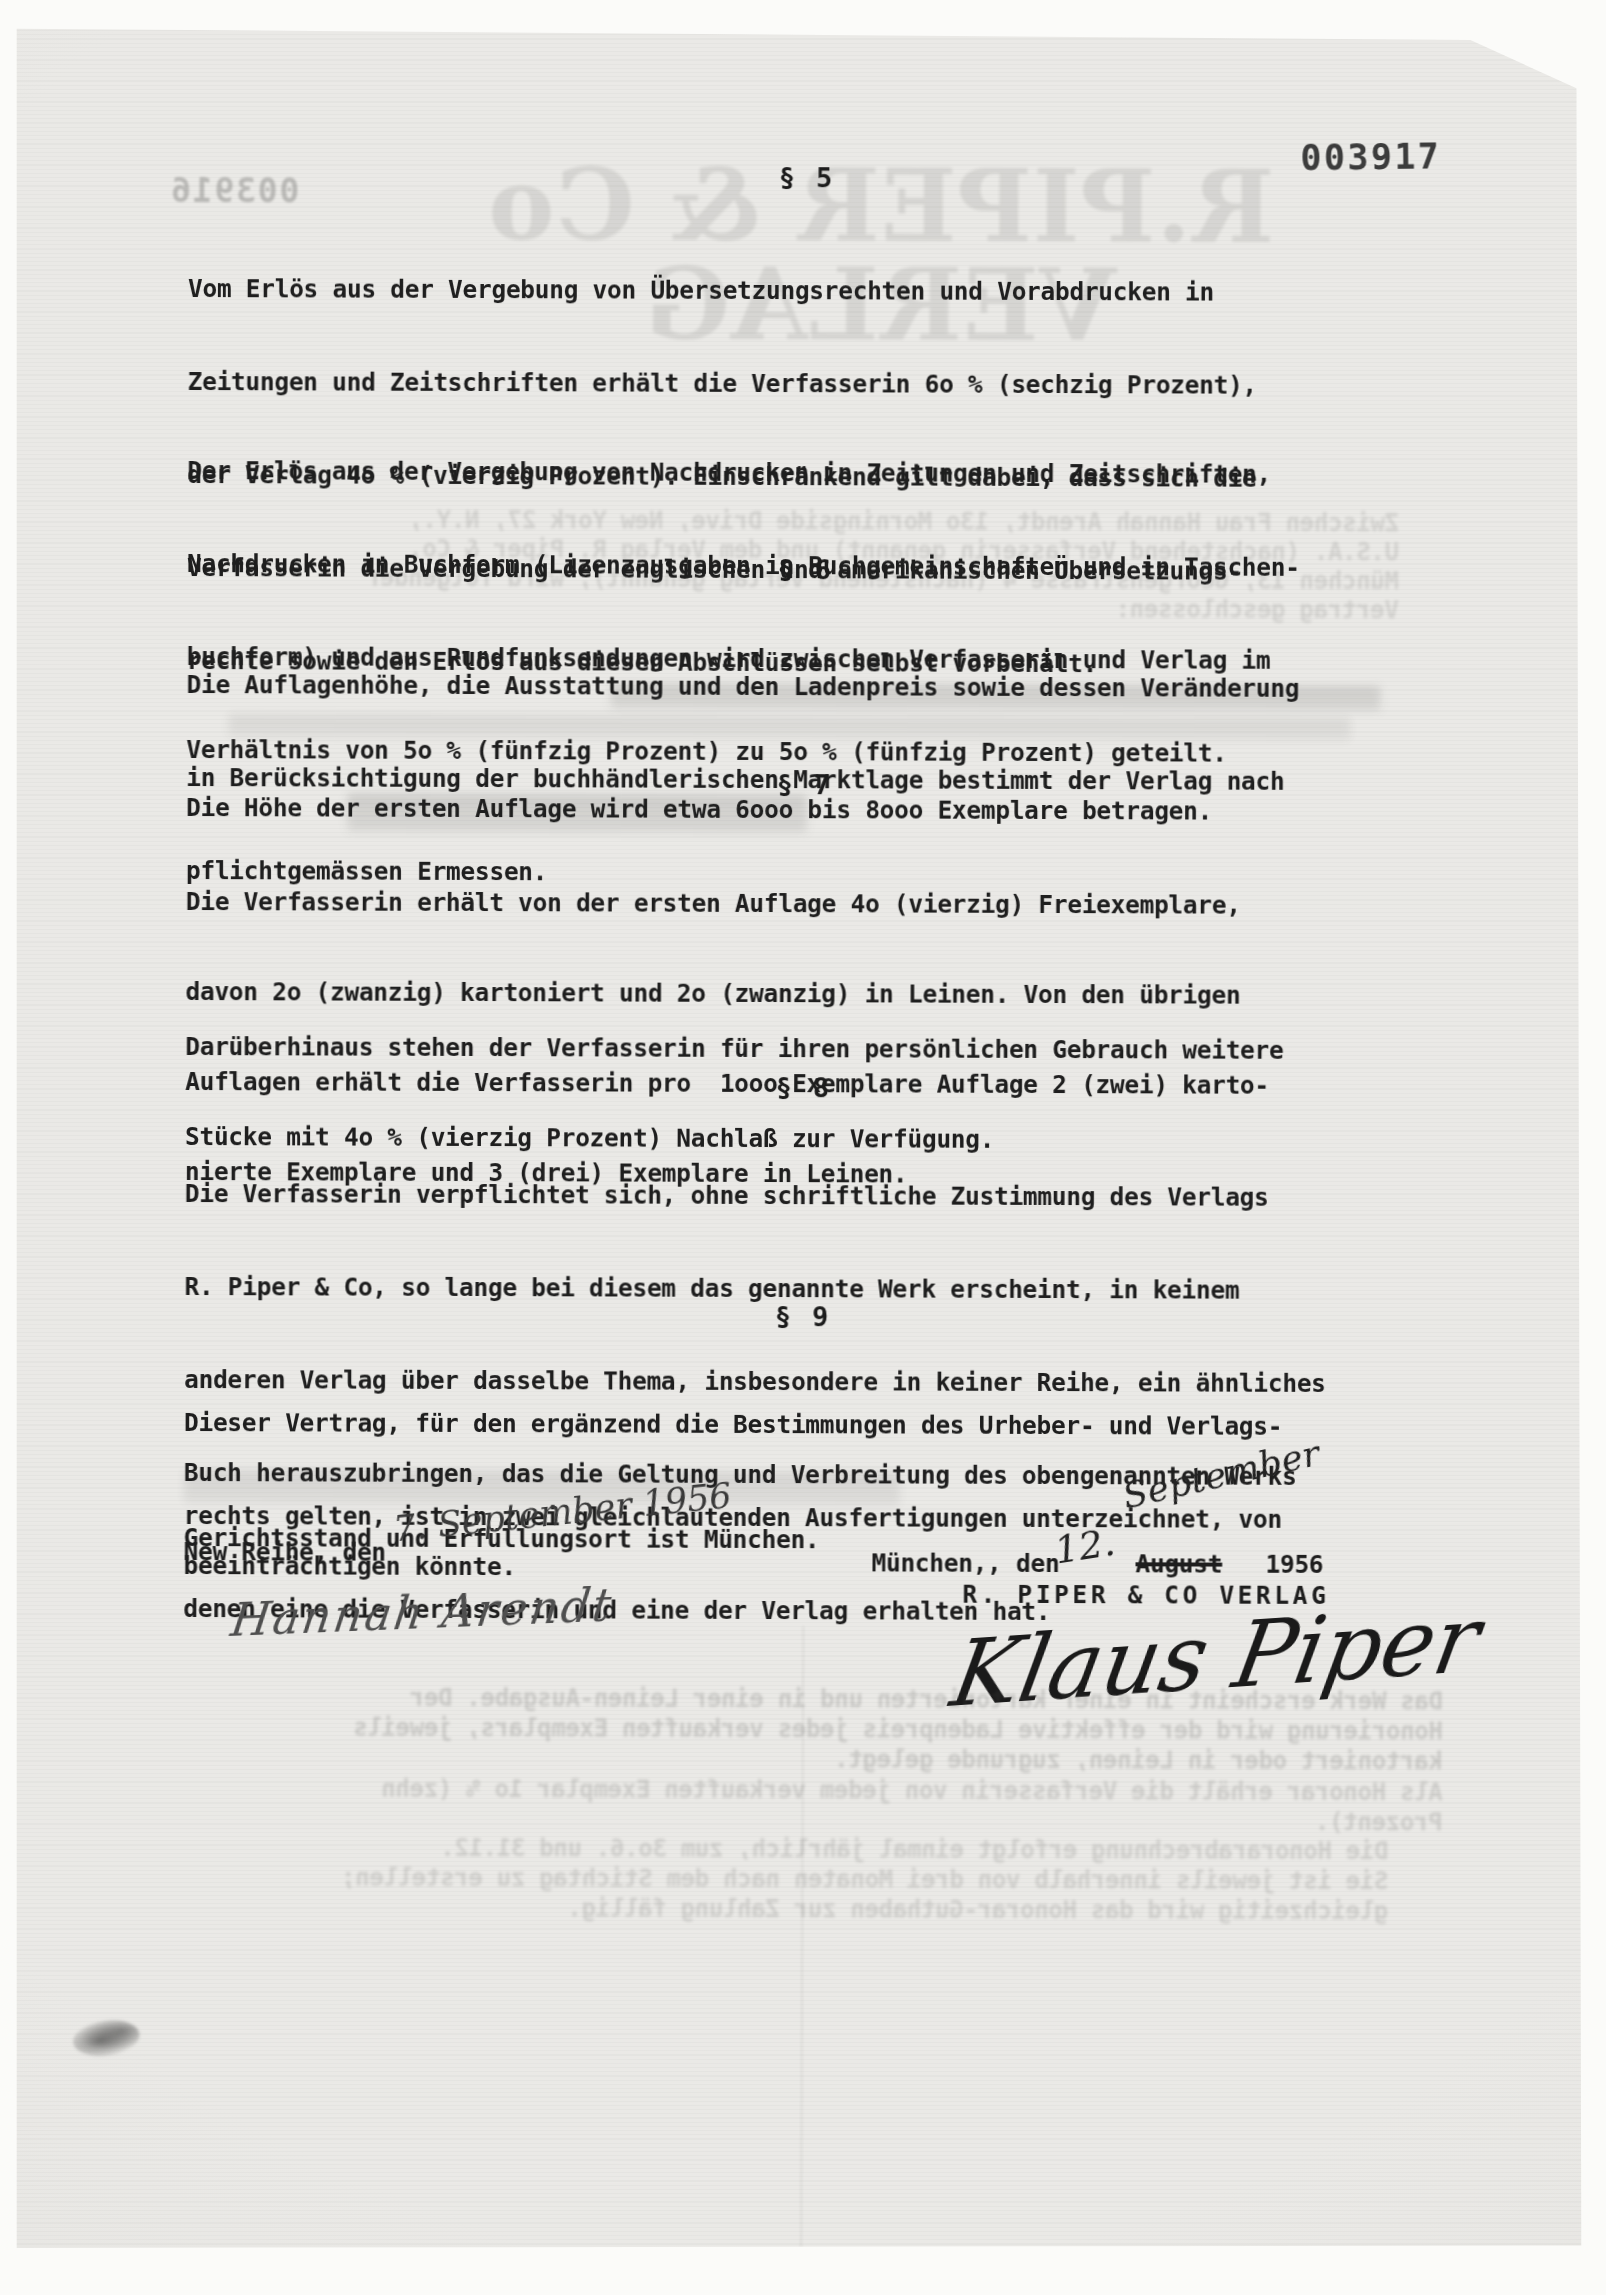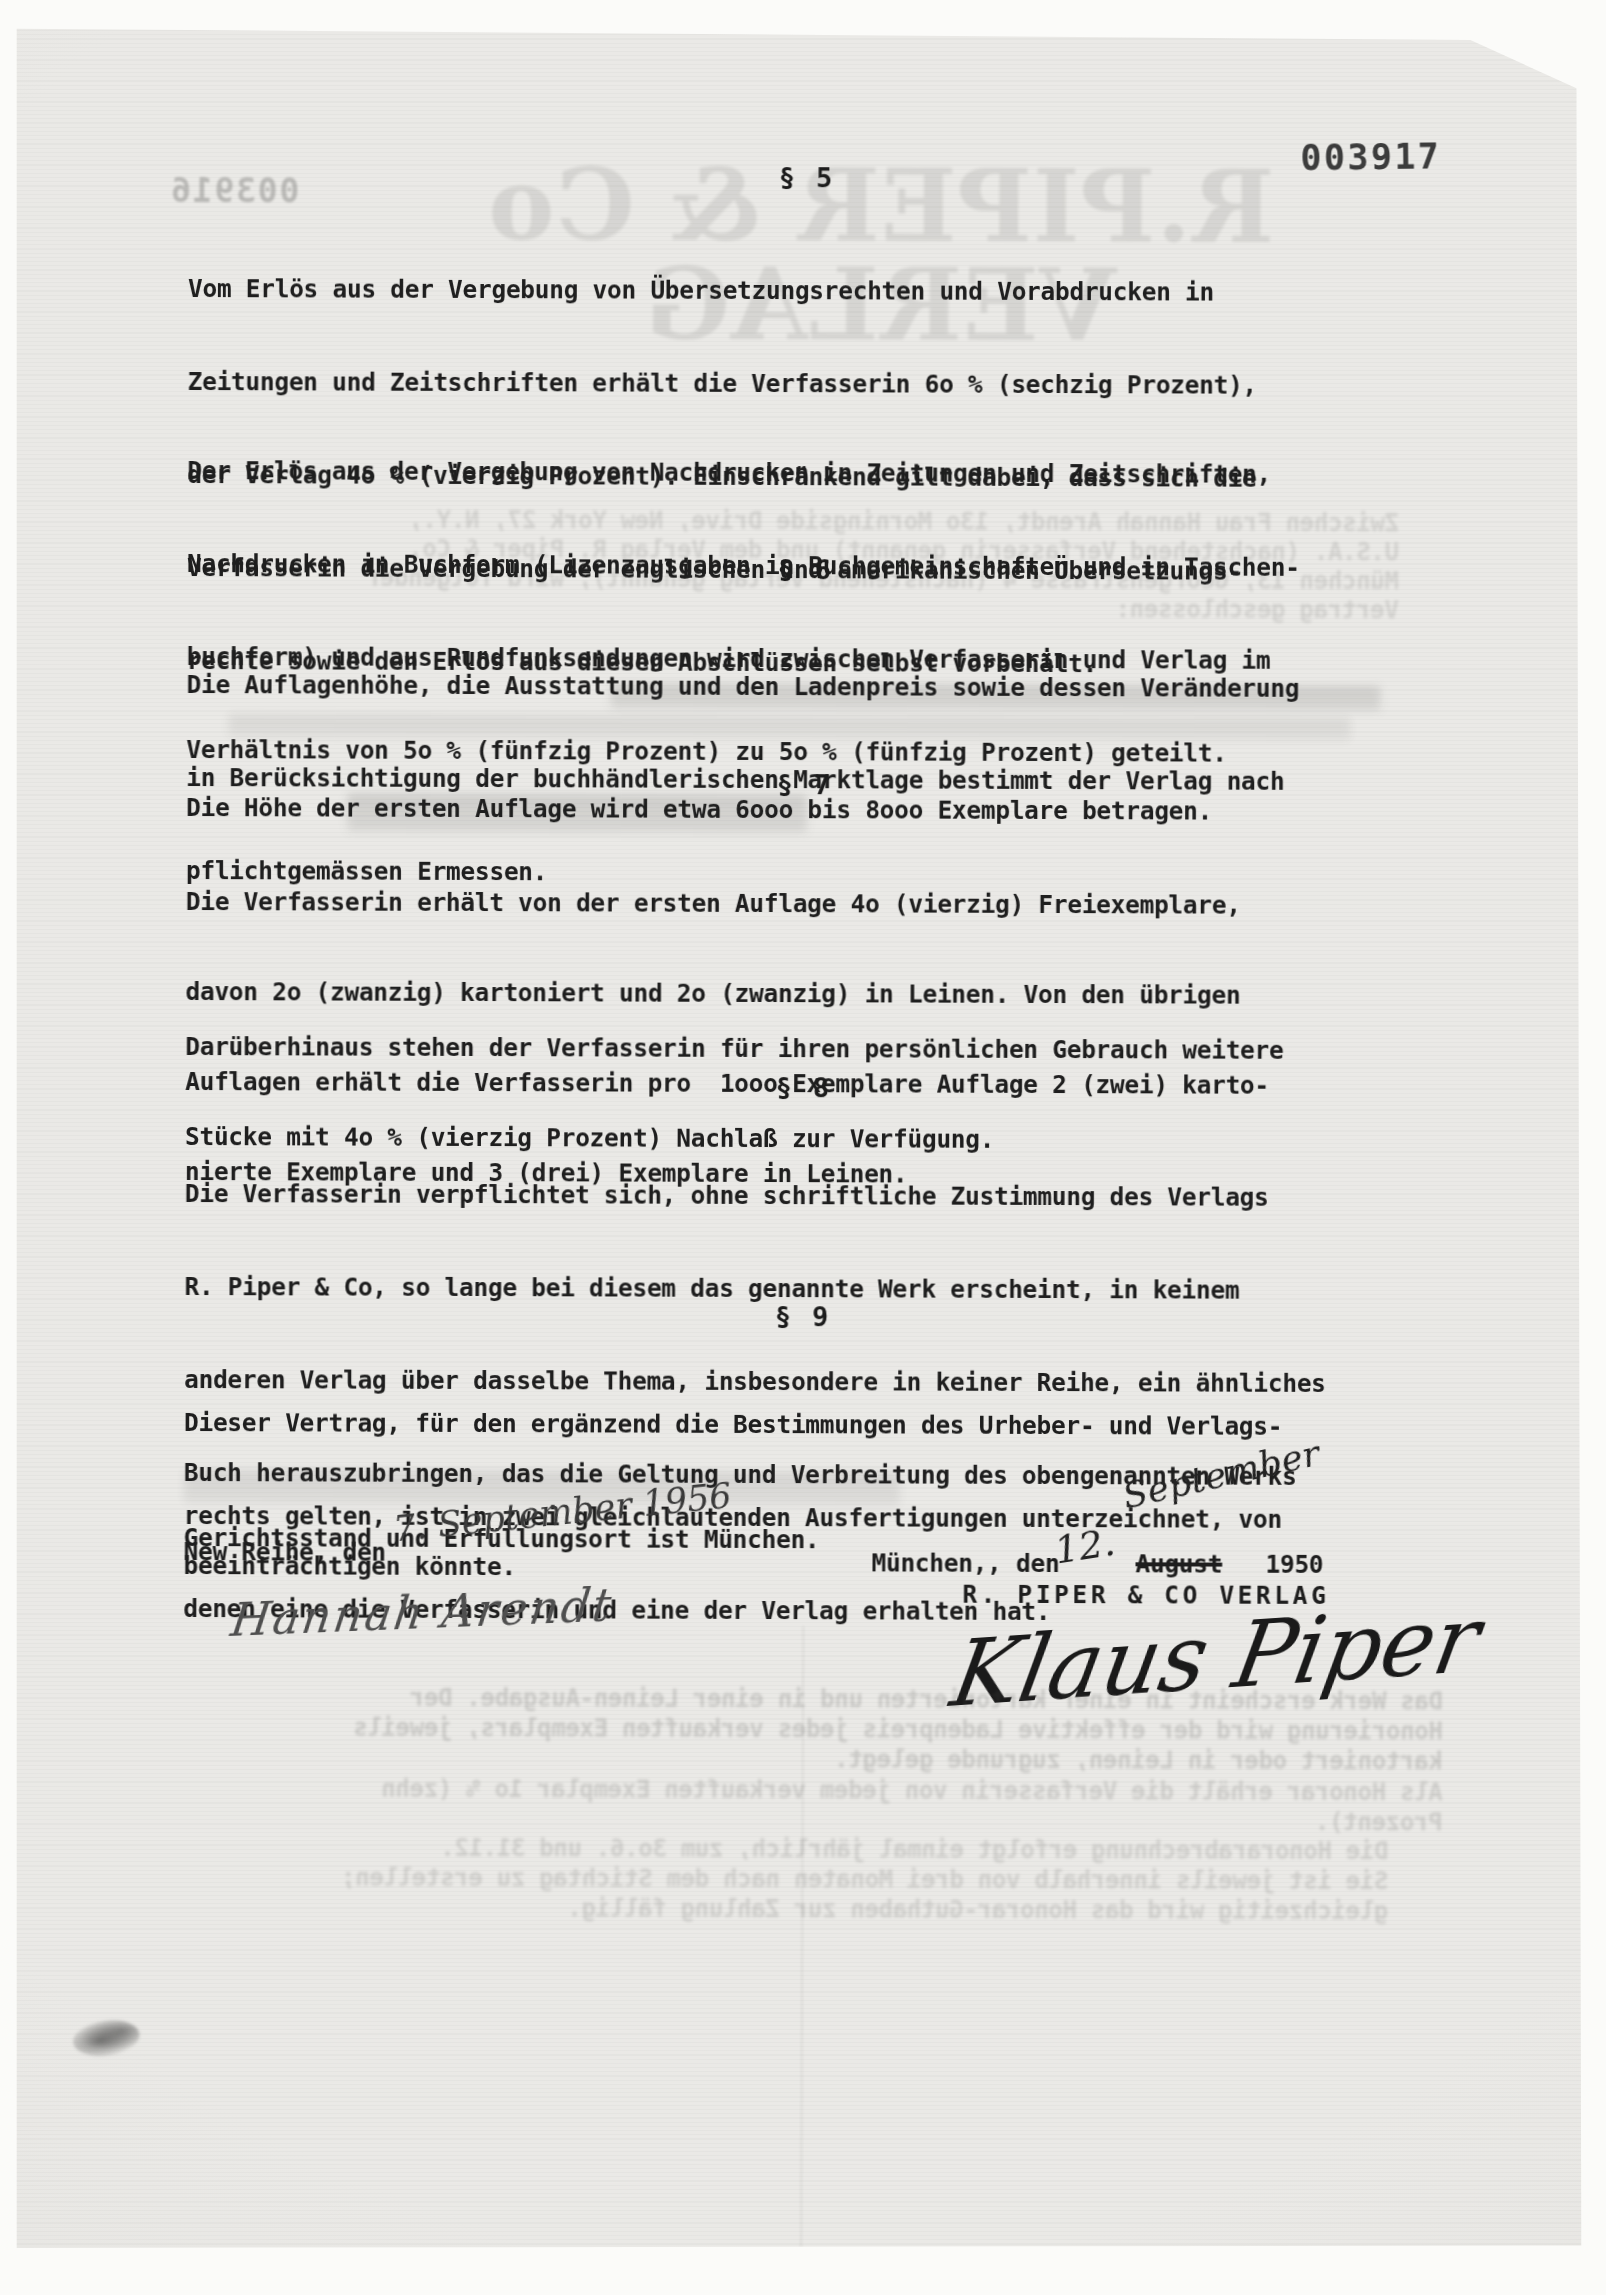--- a/index.html
+++ b/index.html
@@ -129,21 +129,21 @@
       </div>
 
       <div class="typed" style="left:185px;top:1536px">New Reihe, den</div>
       <div class="hw" style="left:394px;top:1491px;font-size:35px;color:#3a3a3a;transform:rotate(-6deg)">7. September 1956</div>
       <div class="hw" style="left:233px;top:1585px;font-size:45px;color:#4f4f4f;letter-spacing:2.4px;transform:rotate(-2.5deg) skewX(-10deg);filter:blur(0.5px)">Hannah Arendt</div>
 
       <div class="hw" style="left:1122px;top:1450px;font-size:36px;color:#232323;transform:rotate(-13deg)">September</div>
       <div class="typed" style="left:873px;top:1545px">München,, den</div>
       <div class="hw" style="left:1056px;top:1521px;font-size:38px;color:#232323;transform:rotate(-9deg)">12.</div>
       <div class="typed strike" style="left:1137px;top:1545px">August</div>
-      <div class="typed" style="left:1267px;top:1545px">1950</div>
+      <div class="typed" style="left:1267px;top:1545px">1956</div>
       <div class="typed" style="left:964px;top:1576px;letter-spacing:3.6px">R. PIPER &amp; CO VERLAG</div>
       <div class="hw" style="left:955px;top:1600px;font-size:90px;color:#1a1a1a;transform:rotate(-4deg) skewX(-14deg);filter:blur(0.4px)">Klaus Piper</div>
 
       <div class="ghost g-v1">
         <div class="gl" style="line-height:30px">Das Werk erscheint in einer kartonierten und in einer Leinen-Ausgabe. Der</div>
         <div class="gl" style="line-height:30px">Honorierung wird der effektive Ladenpreis jedes verkauften Exemplars, jeweils</div>
         <div class="gl" style="line-height:30px">kartoniert oder in Leinen, zugrunde gelegt.</div>
       </div>
       <div class="ghost g-v2">
         <div class="gl" style="line-height:30px">Als Honorar erhält die Verfasserin von jedem verkauften Exemplar 1o % (zehn</div>

